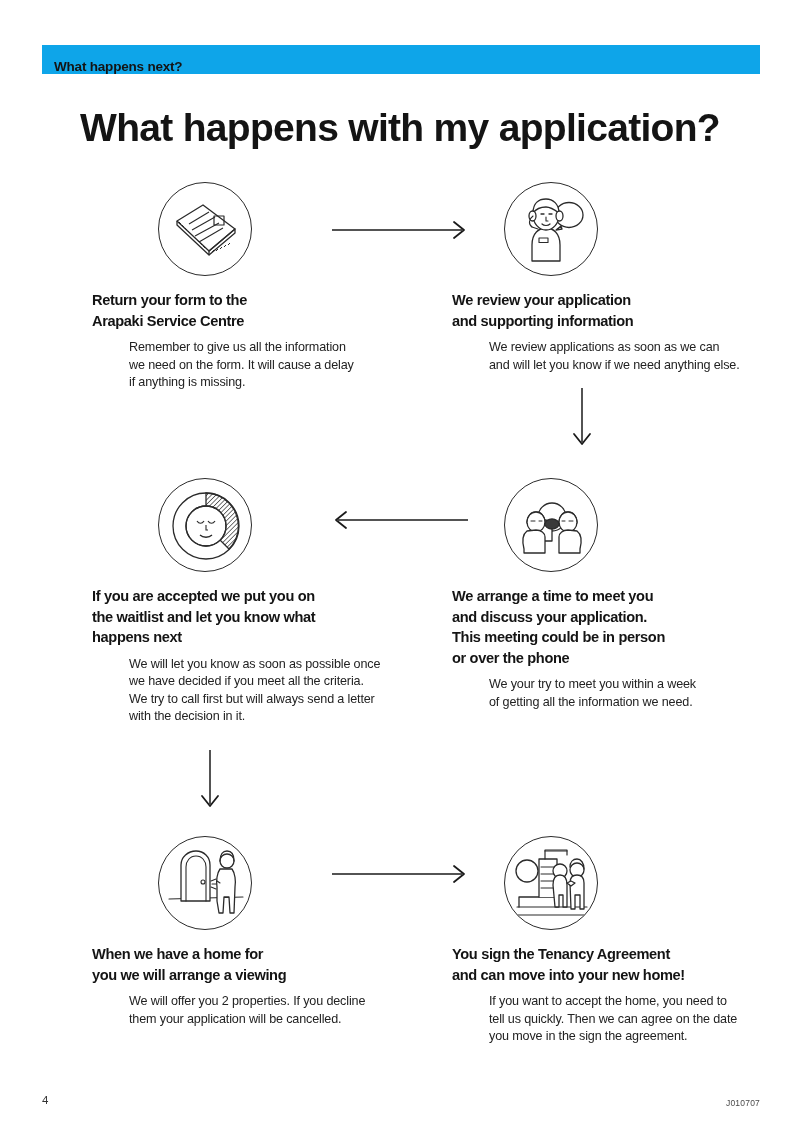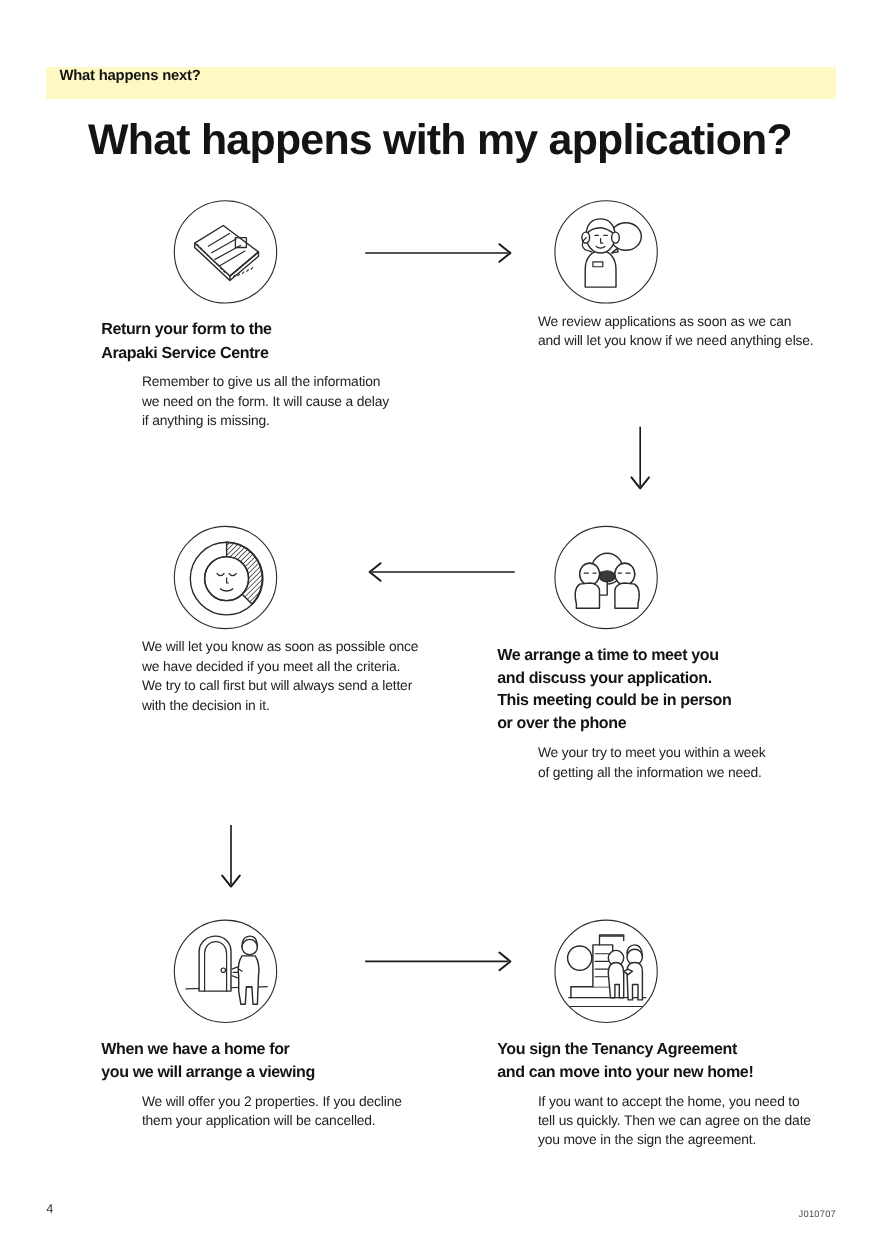--- a/index.html
+++ b/index.html
@@ -13,26 +13,26 @@
     position: relative;
     font-family: "Liberation Sans", sans-serif;
     color: #1a1a1a;
     overflow: hidden;
   }
 
   
   .banner {
     position: absolute;
     left: 42px;
-    top: 61px;
+    top: 45px;
     width: 718px;
     height: 29px;
-    background: #fef9c3;
+    background: #0ea5e9;
     display: flex;
-    align-items: flex-start;
+    align-items: flex-end;
   }
   .banner-label {
     font-size: 13.5px;
     font-weight: bold;
     color: #141414;
     letter-spacing: -0.2px;
     padding-left: 12px;
   }
 
   
@@ -173,20 +173,22 @@
           <ellipse cx="54.5" cy="33" rx="3.5" ry="5"></ellipse>
           <path d="M28 33 C24 36 23 41 27 44" stroke-width="1.1" fill="none"></path>
           <path d="M27 44 L33 46" stroke-width="1.1" fill="none"></path>
           <path d="M36 31 L39 31 M44 31 L47 31" stroke-width="1.3" fill="none"></path>
           <path d="M41 34 L41 38 L43 38" stroke-width="1.1" fill="none"></path>
           <path d="M37 41 C39 43 43 43 45 41" stroke-width="1.2" fill="none"></path>
           <rect x="34" y="55" width="9" height="4.5" stroke-width="1.1"></rect>
         </g>
       </svg>
     </div>
+    <div class="step-heading">We review your application
+and supporting information</div>
     <div class="step-body">We review applications as soon as we can
 and will let you know if we need anything else.</div>
   </div>
 
   <div class="step col-left row-2">
     <div class="icon-circle">
       <svg width="94" height="94" viewBox="0 0 94 94">
         <defs>
           <pattern id="hatch" patternUnits="userSpaceOnUse" width="3.2" height="3.2" patternTransform="rotate(45)">
             <line x1="0" y1="0" x2="0" y2="3.2" stroke="#2b2b2b" stroke-width="1.3"></line>
@@ -197,20 +199,23 @@
           <path d="M47 14 A33 33 0 0 1 70 70 L47 47 Z" fill="url(#hatch)" stroke="#2b2b2b"></path>
           <circle cx="47" cy="47" r="20" fill="#ffffff"></circle>
           <circle cx="47" cy="47" r="20"></circle>
           <path d="M38 42 C40 45 43 45 45 42" stroke-width="1.2"></path>
           <path d="M49 42 C51 45 54 45 56 42" stroke-width="1.2"></path>
           <path d="M47 46 L47 51 L49 51" stroke-width="1.1"></path>
           <path d="M41 56 C44 59 50 59 53 56" stroke-width="1.3"></path>
         </g>
       </svg>
     </div>
+    <div class="step-heading">If you are accepted we put you on
+the waitlist and let you know what
+happens next</div>
     <div class="step-body">We will let you know as soon as possible once
 we have decided if you meet all the criteria.
 We try to call first but will always send a letter
 with the decision in it.</div>
   </div>
 
   <div class="step col-right row-2">
     <div class="icon-circle">
       <svg width="94" height="94" viewBox="0 0 94 94">
         <g fill="#ffffff" stroke="#2b2b2b" stroke-width="1.3" stroke-linejoin="round" stroke-linecap="round">

